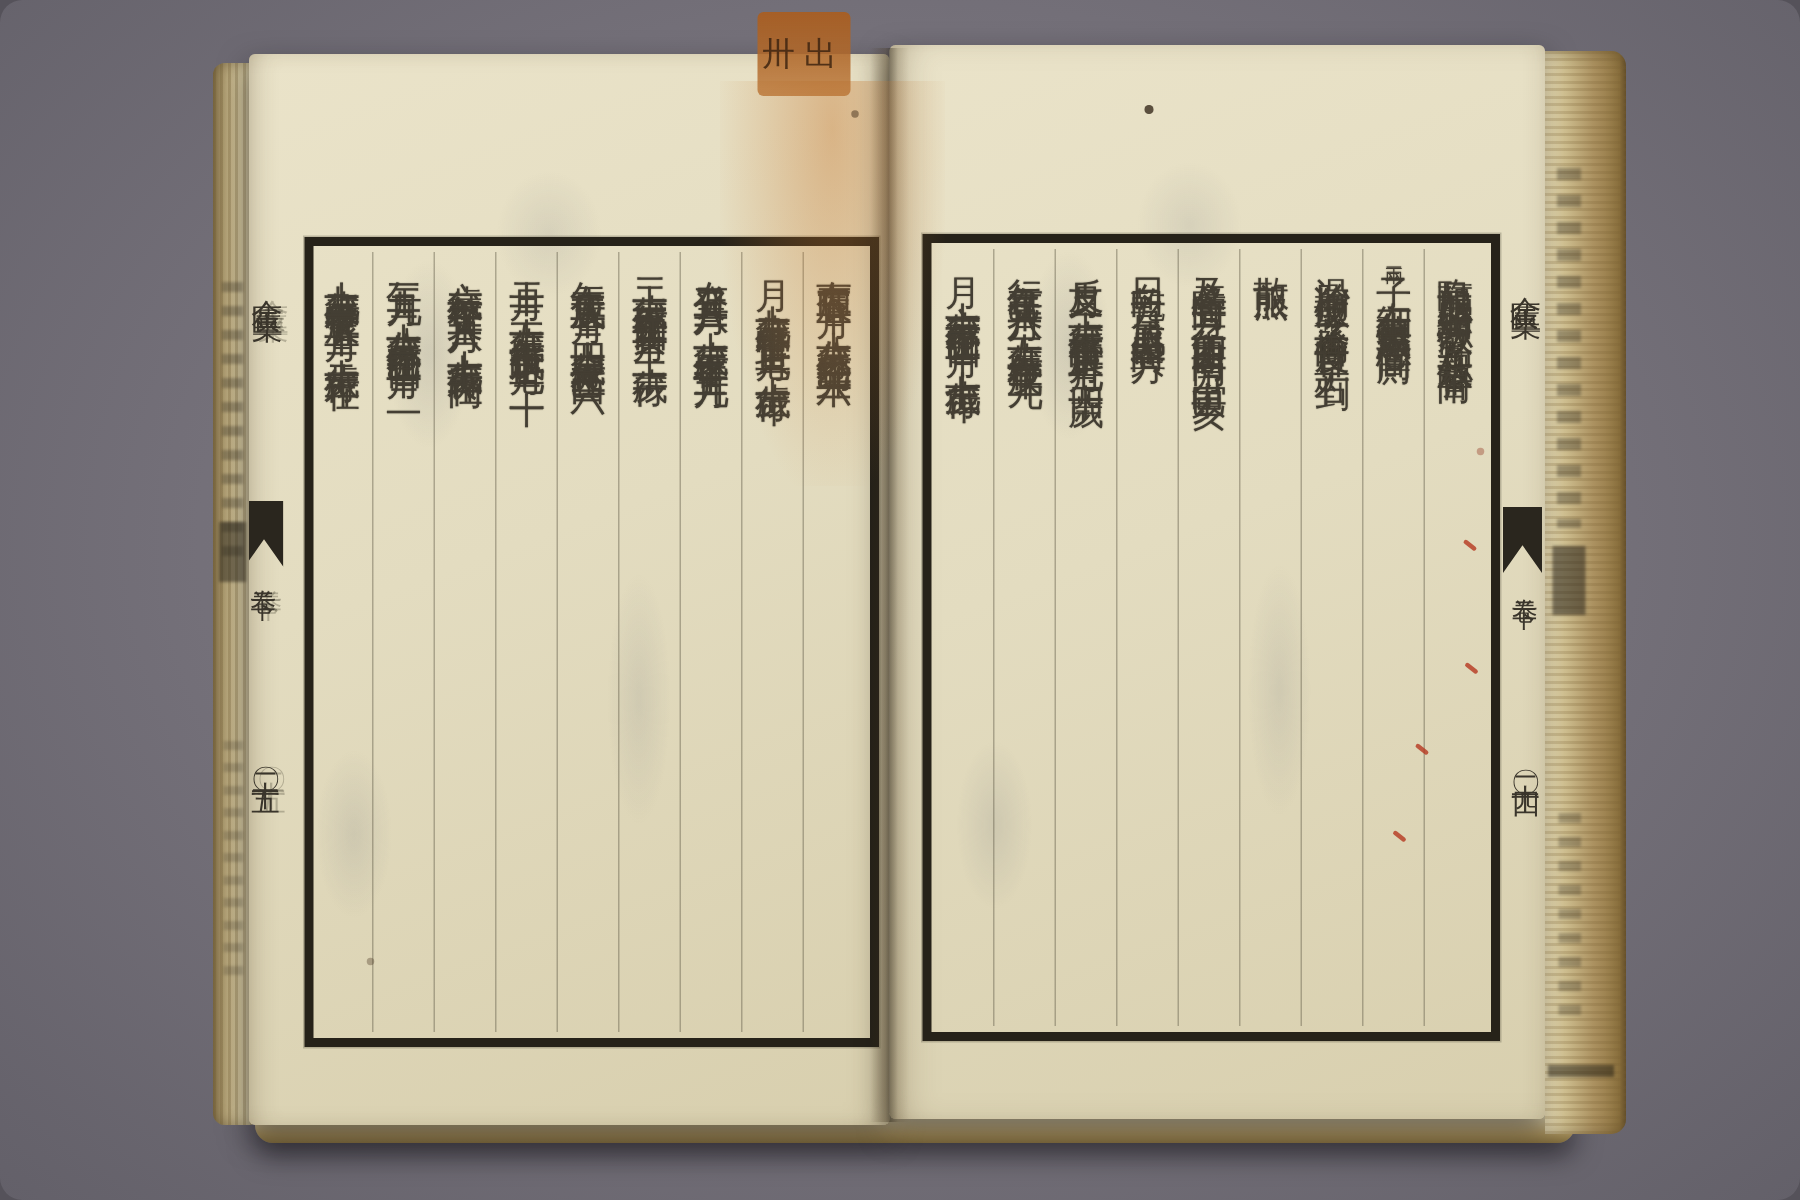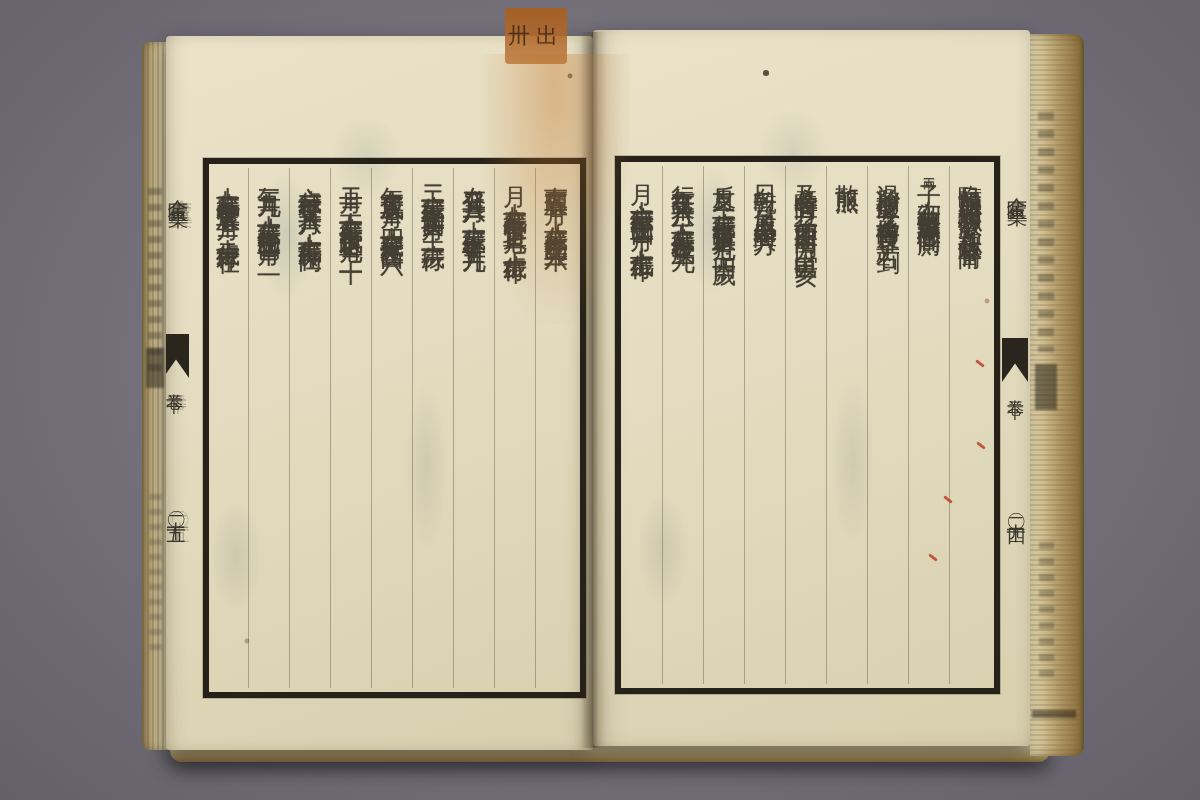--- a/index.html
+++ b/index.html
@@ -1,19 +1,20 @@
 <!DOCTYPE html>
 <html><head>
 <meta charset="utf-8">
 <style>
   html,body{margin:0;padding:0;background:#55525a;}
   #scene{
     position:relative;width:1200px;height:800px;overflow:hidden;
     background:radial-gradient(ellipse at 50% 45%, #7d7983 0%, #747079 55%, #636069 100%);
     font-family:"DejaVu Sans","Liberation Sans",sans-serif;
+    border-radius:15px;
   }
   .book{position:absolute;left:140px;top:28px;width:944px;height:736px;}
 
   
   .edge-bottom{position:absolute;left:30px;top:714px;width:880px;height:20px;
     background:linear-gradient(#d8cfae,#a08a58 70%,#7e6a3c);
     border-radius:0 0 12px 12px;box-shadow:0 8px 18px rgba(10,8,12,.55);}
   .edge-left{position:absolute;left:2px;top:14px;width:26px;height:708px;
     background:linear-gradient(to right,#8d7a50,#bfae82 40%,#d6cba4 80%,#e0d7b4);
     border-radius:8px 0 0 8px;box-shadow:inset 0 0 10px rgba(60,45,20,.45);}

